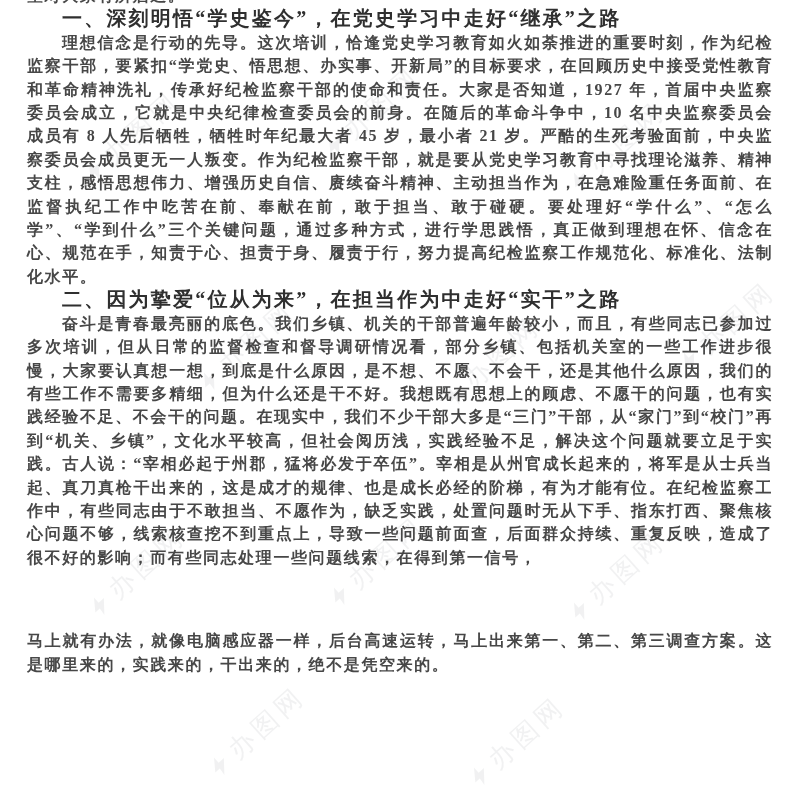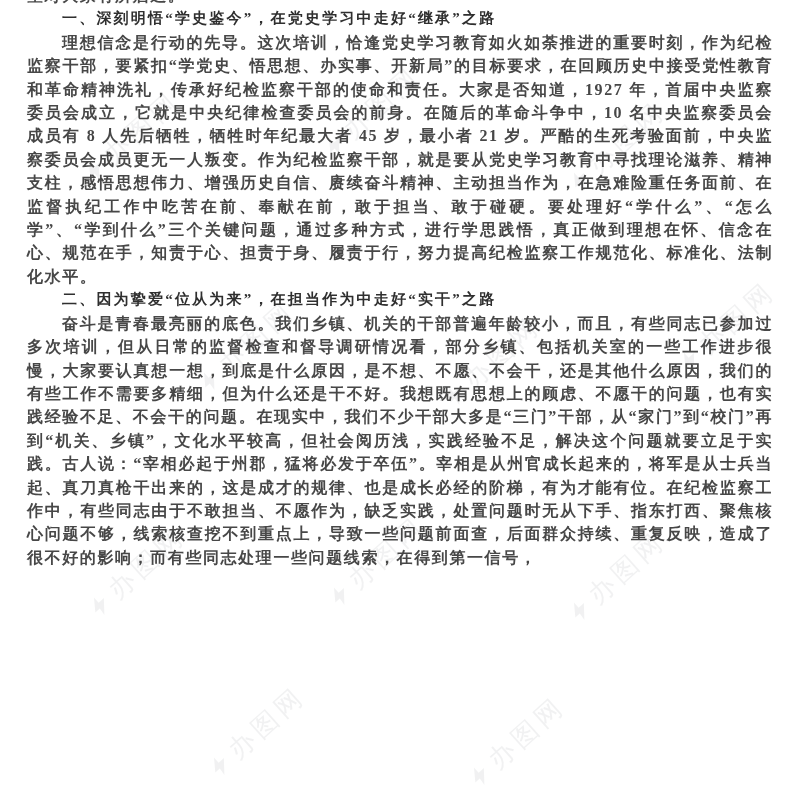--- a/index.html
+++ b/index.html
@@ -38,21 +38,21 @@
     letter-spacing: 1.6px;
     text-align: justify;
   }
   .doc p, .doc h3 { margin: 0; padding: 0; }
   .para { font-weight: bold; }
   .indent { text-indent: 35px; }
   .cut-line { text-align: left; }
   .h {
     font-weight: bold;
     color: #2f2f2f;
-    font-size: 15px;
+    font-size: 20px;
     letter-spacing: 2.2px;
     text-indent: 35px;
     text-align: left;
     line-height: 23.4px;
   }
   .h-first { margin-top: 6px; }
   .h-second { margin-bottom: 9px; }
   .page-gap { height: 60px; }
   .p-last { margin-top: 7px; }
 </style>
@@ -136,16 +136,17 @@
     <h3 class="h h-first">一、深刻明悟“学史鉴今”，在党史学习中走好“继承”之路</h3>
 
     <p class="para indent">理想信念是行动的先导。这次培训，恰逢党史学习教育如火如荼推进的重要时刻，作为纪检监察干部，要紧扣“学党史、悟思想、办实事、开新局”的目标要求，在回顾历史中接受党性教育和革命精神洗礼，传承好纪检监察干部的使命和责任。大家是否知道，1927 年，首届中央监察委员会成立，它就是中央纪律检查委员会的前身。在随后的革命斗争中，10 名中央监察委员会成员有 8 人先后牺牲，牺牲时年纪最大者 45 岁，最小者 21 岁。严酷的生死考验面前，中央监察委员会成员更无一人叛变。作为纪检监察干部，就是要从党史学习教育中寻找理论滋养、精神支柱，感悟思想伟力、增强历史自信、赓续奋斗精神、主动担当作为，在急难险重任务面前、在监督执纪工作中吃苦在前、奉献在前，敢于担当、敢于碰硬。要处理好“学什么”、“怎么学”、“学到什么”三个关键问题，通过多种方式，进行学思践悟，真正做到理想在怀、信念在心、规范在手，知责于心、担责于身、履责于行，努力提高纪检监察工作规范化、标准化、法制化水平。</p>
 
     <h3 class="h h-second">二、因为挚爱“位从为来”，在担当作为中走好“实干”之路</h3>
 
     <p class="para indent">奋斗是青春最亮丽的底色。我们乡镇、机关的干部普遍年龄较小，而且，有些同志已参加过多次培训，但从日常的监督检查和督导调研情况看，部分乡镇、包括机关室的一些工作进步很慢，大家要认真想一想，到底是什么原因，是不想、不愿、不会干，还是其他什么原因，我们的有些工作不需要多精细，但为什么还是干不好。我想既有思想上的顾虑、不愿干的问题，也有实践经验不足、不会干的问题。在现实中，我们不少干部大多是“三门”干部，从“家门”到“校门”再到“机关、乡镇”，文化水平较高，但社会阅历浅，实践经验不足，解决这个问题就要立足于实践。古人说：“宰相必起于州郡，猛将必发于卒伍”。宰相是从州官成长起来的，将军是从士兵当起、真刀真枪干出来的，这是成才的规律、也是成长必经的阶梯，有为才能有位。在纪检监察工作中，有些同志由于不敢担当、不愿作为，缺乏实践，处置问题时无从下手、指东打西、聚焦核心问题不够，线索核查挖不到重点上，导致一些问题前面查，后面群众持续、重复反映，造成了很不好的影响；而有些同志处理一些问题线索，在得到第一信号，</p>
 
     <div class="page-gap"></div>
 
+    <p class="para">马上就有办法，就像电脑感应器一样，后台高速运转，马上出来第一、第二、第三调查方案。这是哪里来的，实践来的，干出来的，绝不是凭空来的。</p>
 
   </div>
 
 </div>
 
 </body></html>

